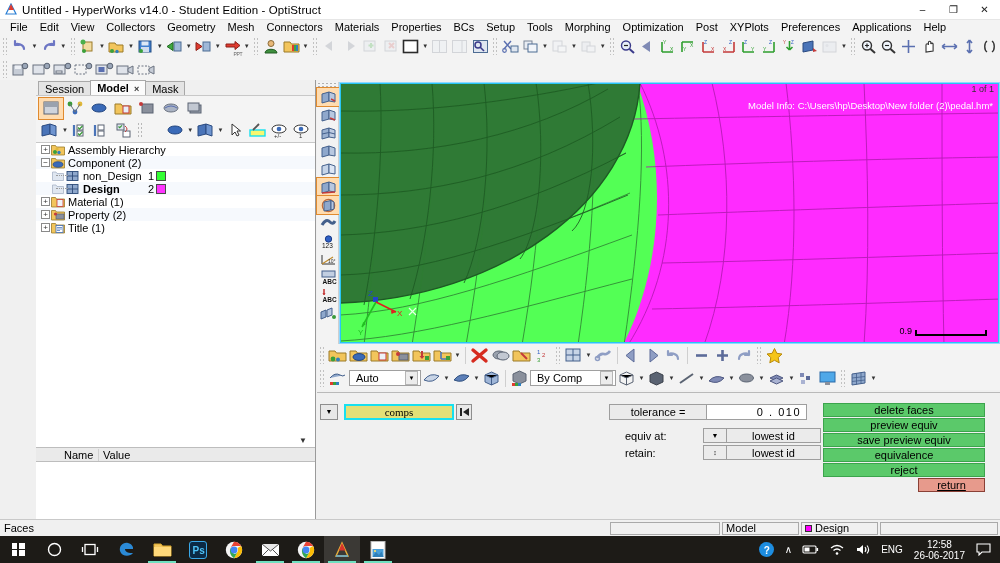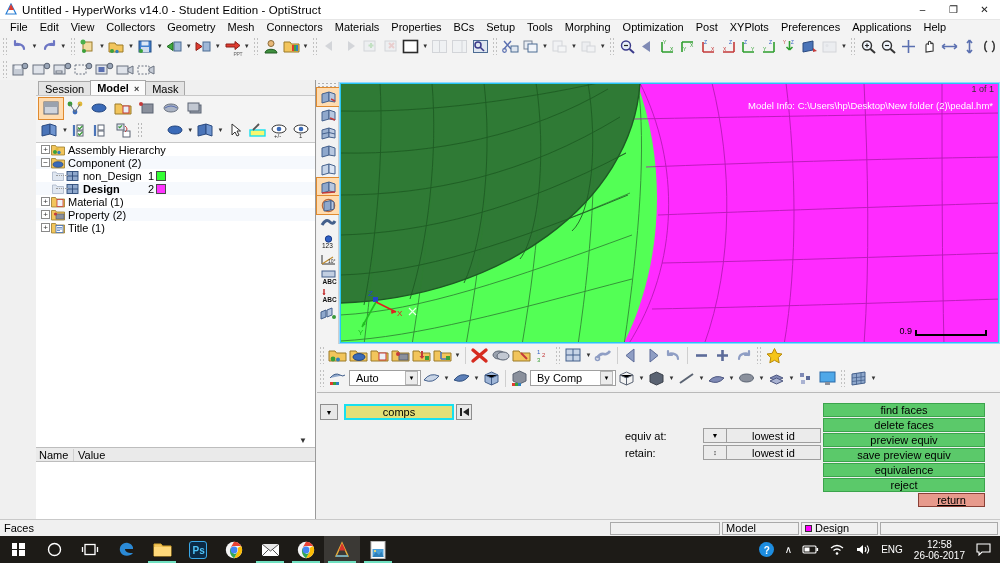--- a/index.html
+++ b/index.html
@@ -89,21 +89,21 @@
   .tlabel.bold { font-weight:bold; }
   .tid { position:absolute; left:112px; }
   .tsw { position:absolute; left:120px; width:10px; height:10px; border:1px solid #4a4a4a; }
   .dashline { position:absolute; left:20px; width:12px; height:1px; border-top:1px dotted #9a9a9a; }
 
   .treefill { background:#fff; height:115px; border-bottom:1px solid #bdbdbd; position:relative;}
   .collapse-arrow { position:absolute; right:8px; bottom:2px; font-size:8px; color:#333; }
 
   .nvhdr { display:flex; height:14px; background:#eaeaea; border-bottom:1px solid #bdbdbd;
            font-size:11px; align-items:center; }
-  .nvhdr .n { width:38px; padding-left:3px; border-right:1px solid #cfcfcf; }
+  .nvhdr .n { width:38px; padding-left:3px; border-right:1px solid #cfcfcf;margin-left:25px; }
   .nvhdr .v { flex:1; padding-left:4px; }
   .nvbody { background:#fff; height:148px; }
 
   
   .vp-wrap { position:absolute; left:317px; top:82px; width:683px; height:262px; }
   .vstrip { position:absolute; left:0; top:0; width:22px; height:262px; background:#f3f3f3;
             border-right:1px solid #cfcfcf; }
   .vsdots { height:6px; background-image:radial-gradient(#b0b0b0 38%, transparent 40%);
             background-size:4px 3px; }
   .vicon { width:22px; height:18px; display:flex; align-items:center; justify-content:center; position:relative; }
@@ -123,21 +123,21 @@
   .ltb2 { top:366px; height:24px; }
   .dd { height:16px; border:1px solid #a0a0a0; background:#fff; display:flex; align-items:center;
         font-size:11px; padding:0 2px; }
   .dd .ddtxt { padding:0 4px; white-space:nowrap; }
   .dd .ddbtn { margin-left:auto; width:13px; height:14px; background:#ececec; border:1px solid #b5b5b5;
                display:flex; align-items:center; justify-content:center; font-size:6px; }
 
   
   .cmdpanel { position:absolute; left:317px; top:392px; width:683px; height:131px;
               background:#f0f0f0; border-top:1px solid #b9b9b9; }
-  .selbtn-wrap { position:absolute; left:3px; top:11px; display:flex; align-items:center; }
+  .selbtn-wrap { position:absolute; left:3px; top:11px; display:flex; align-items:center;font-family:Liberation Serif, serif; }
   .mini-arrow { width:18px; height:16px; background:#e8e8e8; border:1px solid #8e8e8e;
                 display:flex; align-items:center; justify-content:center; font-size:7px; }
   .yellowbtn { width:110px; height:16px; background:#e3e077; border:2px solid #18e0f0;
                display:flex; align-items:center; justify-content:center;
                font-size:11px; color:#000; margin-left:6px; }
   .rewind { width:16px; height:16px; background:#e8e8e8; border:1px solid #8e8e8e;
             display:flex; align-items:center; justify-content:center; font-size:8px; margin-left:2px; }
 
   .tol-row { position:absolute; left:292px; top:11px; display:flex; align-items:center; }
   .tol-lbl { width:98px; height:16px; background:#ebebeb; border:1px solid #9e9e9e;
@@ -1184,35 +1184,38 @@
       <div class="mini-arrow">▼</div>
       <div class="yellowbtn">comps</div>
       <div class="rewind">
         <svg width="11" height="10" viewBox="0 0 11 10">
             <rect x="1" y="1" width="2" height="8" fill="#222"></rect>
             <path d="M10 1 L4 5 L10 9 Z" fill="#222"></path>
           </svg>
       </div>
     </div>
 
+    <div class="tol-row">
+      <div class="tol-lbl">tolerance =</div>
+      <div class="tol-val">0 . 010</div>
+    </div>
 
     <div class="eqrow eq1">
       <div class="eqlabel">equiv at:</div>
       <div class="eqspin">▼</div>
       <div class="eqbox">lowest id</div>
     </div>
 
     <div class="eqrow eq2">
       <div class="eqlabel">retain:</div>
       <div class="eqspin">↕</div>
       <div class="eqbox">lowest id</div>
     </div>
 
     <div class="greenstack" id="green-stack">
-        <div class="gbtn">find faces</div>
         <div class="gbtn">delete faces</div>
         <div class="gbtn">preview equiv</div>
         <div class="gbtn">save preview equiv</div>
         <div class="gbtn">equivalence</div>
         <div class="gbtn">reject</div>
         <div class="rbtn">return</div>
       </div>
   </div>
 
   <div class="statusbar">

